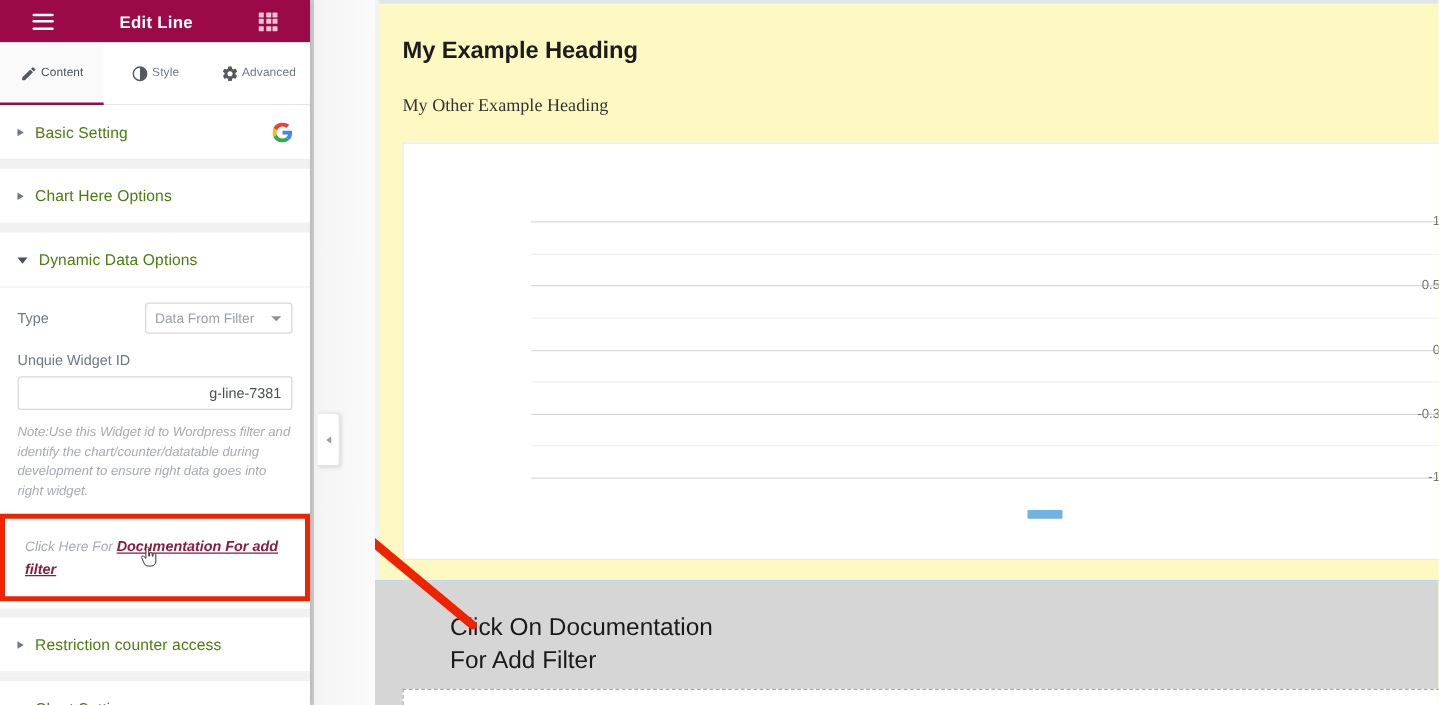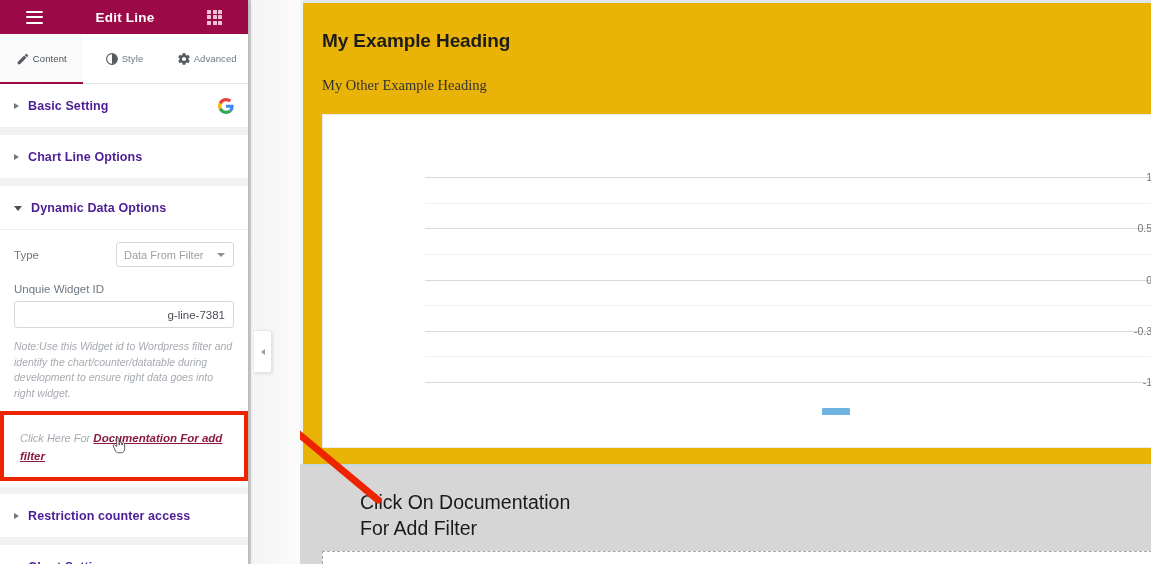--- a/index.html
+++ b/index.html
@@ -158,22 +158,22 @@
   }
   .caret.open {
     border-left: 4px solid transparent;
     border-right: 4px solid transparent;
     border-top: 5px solid #495157;
     border-bottom: 0;
     margin-top: 2px;
   }
   .section-title {
     font-size: 12.5px;
-    font-weight: 700;
-    color: #4c1d95;
+    font-weight: 400;
+    color: #4d7c0f;
     letter-spacing: .1px;
   }
   .g-logo {
     position: absolute;
     right: 14px;
     top: 50%;
     transform: translateY(-50%);
     width: 16px;
     height: 16px;
   }
@@ -307,21 +307,21 @@
     border-top: 3.5px solid transparent;
     border-bottom: 3.5px solid transparent;
     border-right: 4.5px solid #9aa0a6;
   }
 
   
   .canvas {
     flex: 1;
     height: 564px;
     position: relative;
-    background: #eab308;
+    background: #fef9c3;
     overflow: hidden;
   }
   .canvas-inner {
     position: absolute;
     left: 0; top: 0; right: 0; bottom: 0;
     padding: 0;
   }
   .heading-main {
     position: absolute;
     left: 22px;
@@ -516,21 +516,21 @@
             <path fill="#4285F4" d="M46.98 24.55c0-1.57-.15-3.09-.38-4.55H24v9.02h12.94c-.58 2.96-2.26 5.48-4.78 7.18l7.73 6c4.51-4.18 7.09-10.36 7.09-17.65z"></path>
             <path fill="#FBBC05" d="M10.53 28.59a14.5 14.5 0 0 1 0-9.18l-7.98-6.19a24 24 0 0 0 0 21.56l7.98-6.19z"></path>
             <path fill="#34A853" d="M24 48c6.48 0 11.93-2.13 15.89-5.81l-7.73-6c-2.15 1.45-4.92 2.3-8.16 2.3-6.26 0-11.57-4.22-13.46-9.91l-7.98 6.19C6.51 42.62 14.62 48 24 48z"></path>
           </svg>
         </span>
       </div>
       <div class="sec-gap"></div>
 
       <div class="section-head">
         <span class="caret"></span>
-        <span class="section-title">Chart Line Options</span>
+        <span class="section-title">Chart Here Options</span>
       </div>
       <div class="sec-gap"></div>
 
       <div class="section-head">
         <span class="caret open"></span>
         <span class="section-title">Dynamic Data Options</span>
       </div>
 
       <div class="sec-content">
         <div class="field-row">

